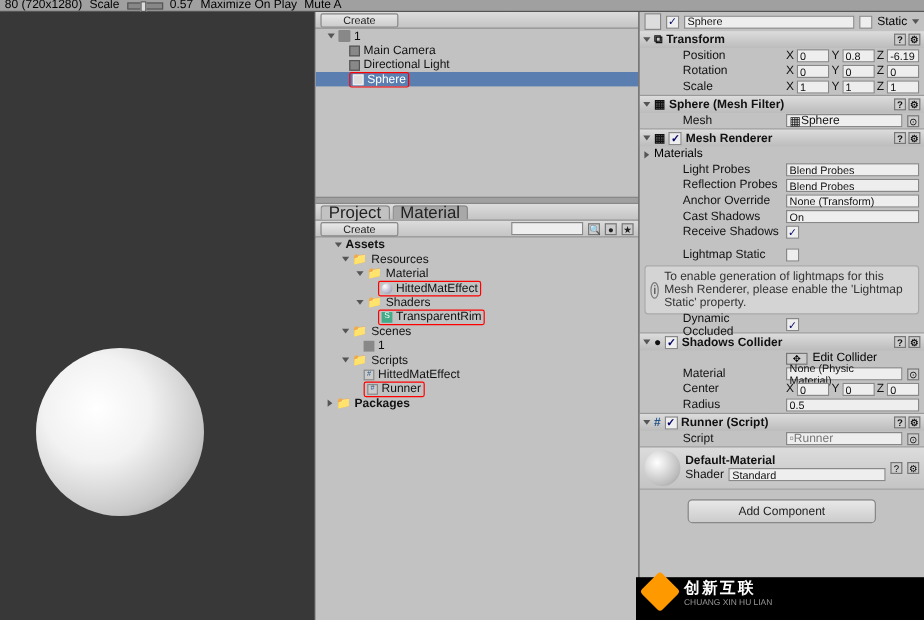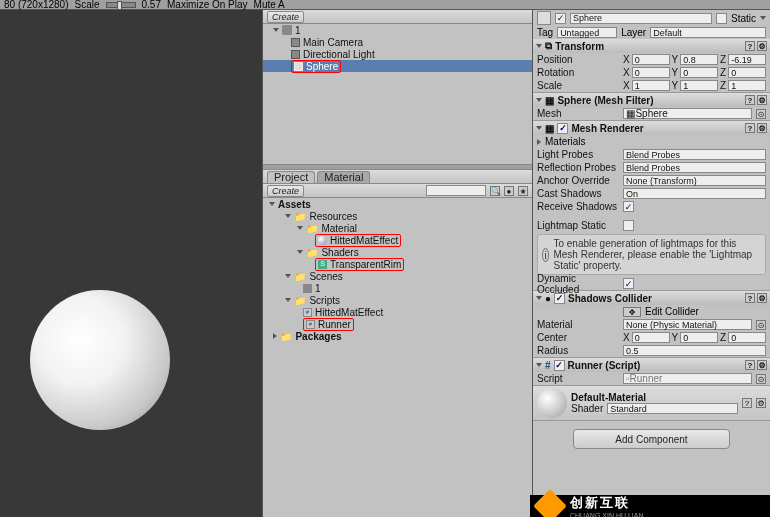--- a/index.html
+++ b/index.html
@@ -6,48 +6,48 @@
 body { background: #383838; width: 770px; height: 517px; overflow: hidden; position: relative; }
 .root { display: flex; flex-direction: column; height: 517px; }
 .topbar { height: 10px; background: #a0a0a0; display: flex; align-items: center; color: #000; padding: 0 4px; gap: 6px; font-size: 9px; border-bottom: 1px solid #555; }
 .main { flex: 1; display: flex; }
 .col-view { width: 262px; background: #383838; display: flex; flex-direction: column; }
 .game { flex: 1; background: #383838; position: relative; }
 .ball { position: absolute; left: 30px; top: 280px; width: 140px; height: 140px; border-radius: 50%; background: radial-gradient(circle at 36% 36%, #fff 0%, #f2f2f2 35%, #c8c8c8 70%, #888 100%); }
 .col-mid { width: 270px; background: #c2c2c2; display: flex; flex-direction: column; border-left: 1px solid #555; }
 .col-insp { flex: 1; background: #c2c2c2; border-left: 1px solid #555; display: flex; flex-direction: column; overflow: hidden; }
 .panel-head { height: 14px; background: linear-gradient(#dcdcdc,#c4c4c4); border-bottom: 1px solid #888; display: flex; align-items: center; padding: 0 4px; gap: 4px; color: #222; }
-.btn { background: linear-gradient(#e8e8e8,#ccc); border: 1px solid #888; border-radius: 2px; padding: 0 4px; height: 12px; line-height: 11px; font-size: 9px; color: #222; font-style: italic; }
+.btn { background: linear-gradient(#e8e8e8,#ccc); border: 1px solid #888; border-radius: 2px; padding: 0 18px; height: 12px; line-height: 11px; font-size: 9px; color: #222; }
 .hier { flex: 0 0 140px; background: #c2c2c2; overflow: hidden; }
 .row { height: 12px; display: flex; align-items: center; padding-left: 10px; color: #111; gap: 3px; }
 .row.sel { background: #5a7eb0; color: #fff; }
 .tri { width: 0; height: 0; border-left: 4px solid #555; border-top: 3px solid transparent; border-bottom: 3px solid transparent; display: inline-block; }
 .tri.open { border-top: 4px solid #555; border-left: 3px solid transparent; border-right: 3px solid transparent; border-bottom: none; }
 .cube { width: 9px; height: 9px; background: #888; border: 1px solid #555; display: inline-block; }
 .hl { border: 1px solid #f00; border-radius: 2px; padding: 0 2px; display: inline-flex; align-items: center; gap: 3px; }
 .spacer { flex: 0 0 6px; background: #a0a0a0; border-top: 1px solid #888; border-bottom: 1px solid #888; }
 .tabs { height: 14px; background: linear-gradient(#dcdcdc,#c4c4c4); border-bottom: 1px solid #888; display: flex; align-items: flex-end; padding: 0 4px; gap: 2px; }
-.tab { background: #c2c2c2; border: 1px solid #888; border-bottom: none; border-radius: 3px 3px 0 0; padding: 0 6px; height: 12px; line-height: 11px; font-size: 11px; color: #222; }
+.tab { background: #c2c2c2; border: 1px solid #888; border-bottom: none; border-radius: 3px 3px 0 0; padding: 0 6px; height: 12px; line-height: 11px; font-size: 14px; color: #222; }
 .tab.off { background: #a8a8a8; }
 .proj { flex: 1; background: #c2c2c2; overflow: hidden; }
 .insp-body { flex: 1; overflow-y: auto; background: #c2c2c2; }
 .insp-sec { border-bottom: 1px solid #999; }
 .sec-head { height: 14px; background: linear-gradient(#dcdcdc,#bcbcbc); display: flex; align-items: center; padding: 0 3px; gap: 3px; color: #111; font-weight: bold; }
 .sec-head .icons { margin-left: auto; display: flex; gap: 2px; }
 .gear { width: 10px; height: 10px; border: 1px solid #777; background: #ccc; font-size: 8px; text-align: center; line-height: 9px; }
 .field-row { display: flex; align-items: center; height: 13px; padding: 0 4px; gap: 4px; }
-.lbl { width: 82px; color: #111; }
+.lbl { width: 82px; color: #111; margin-left: 32px; }
 .xyz { display: flex; gap: 2px; flex: 1; }
 .xyz span { color: #111; }
 .inp { background: #eee; border: 1px solid #888; height: 11px; padding: 0 2px; color: #111; font-size: 9px; display: inline-flex; align-items: center; }
 .xyz .inp { flex: 1; min-width: 18px; }
 .wide-inp { flex: 1; }
 .chk { width: 11px; height: 11px; background: #eee; border: 1px solid #888; display: inline-flex; align-items: center; justify-content: center; font-size: 9px; color: #006; }
 .addcomp { margin: 8px 40px; height: 20px; background: linear-gradient(#e8e8e8,#ccc); border: 1px solid #888; border-radius: 4px; text-align: center; line-height: 19px; color: #222; font-size: 10px; }
-.brand { position: absolute; right: 0; bottom: 0; height: 22px; width: 240px; background: #000; color: #fff; display: flex; align-items: center; gap: 8px; padding: 0 8px; }
+.brand { position: absolute; right: 0; bottom: 0; height: 36px; width: 240px; background: #000; color: #fff; display: flex; align-items: flex-start; gap: 8px; padding: 0 8px; }
 .brand .logo { width: 24px; height: 24px; background: #f90; transform: rotate(45deg); border-radius: 3px; }
 .brand .t1 { font-size: 13px; font-weight: bold; letter-spacing: 2px; }
 .brand .t2 { font-size: 7px; color: #999; }
 .info-box { background: #d4d4d4; border: 1px solid #aaa; border-radius: 3px; padding: 3px 4px; margin: 2px 4px; display: flex; align-items: center; gap: 4px; color: #333; font-size: 8px; }
 .circ { width: 14px; height: 14px; border: 1px solid #777; border-radius: 50%; text-align: center; line-height: 13px; font-size: 10px; }
 .sphere-thumb { width: 30px; height: 30px; border-radius: 50%; background: radial-gradient(circle at 35% 35%, #fff, #bbb 70%, #888); }
 </style>
 </head>
 <body>
 
@@ -106,21 +106,21 @@
       </div>
       <div class="panel-head">
         <span class="btn">Create</span>
         <span style="flex:1"></span>
         <span class="inp" style="width:60px"></span>
         <span class="gear">🔍</span>
         <span class="gear">●</span>
         <span class="gear">★</span>
       </div>
       <div class="proj">
-        <div class="row" style="padding-left:6px">
+        <div class="row" style="padding-left:16px">
             <span class="tri open"></span>
             <span style="font-weight:bold">Assets</span>
           </div>
         <div class="row" style="padding-left:22px">
             <span class="tri open"></span>
             <span>📁</span>
             <span>Resources</span>
           </div>
         <div class="row" style="padding-left:34px">
             <span class="tri open"></span>
@@ -179,26 +179,20 @@
     <div class="col-insp">
       <div class="insp-body">
         <div class="field-row" style="height:16px">
           <span style="width:14px;height:14px;background:#ddd;border:1px solid #888"></span>
           <span class="chk">✓</span>
           <span class="inp wide-inp">Sphere</span>
           <span class="chk"></span>
           <span>Static</span>
           <span class="tri open"></span>
         </div>
-        <div class="field-row">
-          <span>Tag</span>
-          <span class="inp" style="width:60px">Untagged</span>
-          <span>Layer</span>
-          <span class="inp wide-inp">Default</span>
-        </div>
 
         <div class="insp-sec">
           <div class="sec-head">
             <span class="tri open"></span>
               <span>⧉</span>
               <span>Transform</span>
             <span class="icons">
                 <span class="gear">?</span>
                 <span class="gear">⚙</span>
               </span>

